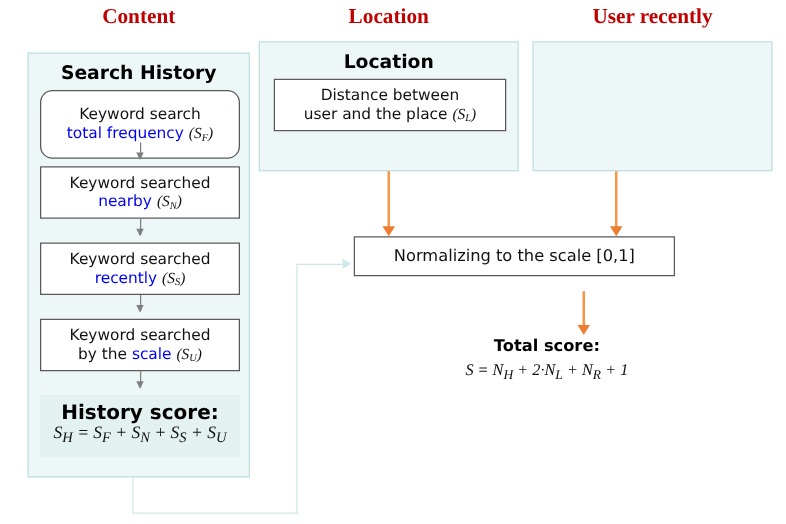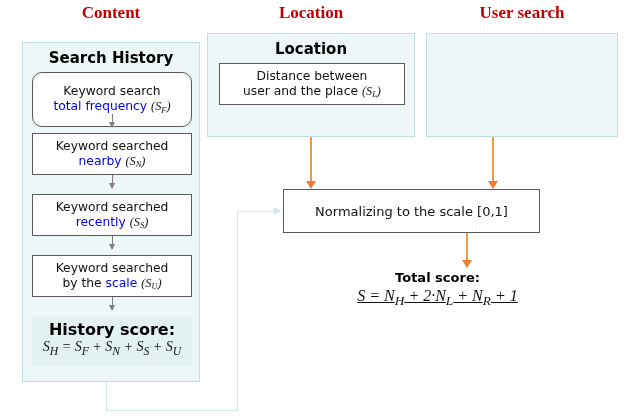--- a/index.html
+++ b/index.html
@@ -133,21 +133,21 @@
     line-height: 18px;
     white-space: nowrap;
   }
 
   
   #box-normalize {
     position: absolute;
     left: 283px;
     top: 189px;
     width: 257px;
-    height: 44px;
+    height: 32px;
     background: #ffffff;
     border: 1px solid #595959;
     box-sizing: border-box;
     display: flex;
     align-items: center;
     justify-content: center;
     font-size: 13px;
     color: #111111;
   }
 
@@ -161,24 +161,23 @@
   }
   #total-score .lbl {
     font-weight: bold;
     font-size: 13px;
     color: #000;
     line-height: 17px;
   }
   #total-score .eq {
     font-family: "Liberation Serif", "DejaVu Serif", serif;
     font-style: italic;
-    font-size: 16px;
+    font-size: 13px;
     line-height: 19px;
     white-space: nowrap;
-    text-decoration: underline;
   }
 
   
   .gray-arrow {
     position: absolute;
     width: 1px;
     background: #7f7f7f;
   }
   .gray-arrow::after {
     content: "";
@@ -234,21 +233,21 @@
     border-left: 7px solid #cfe7ea;
   }
 </style>
 </head>
 <body>
 
 <div class="canvas">
 
   <div class="col-header" id="hdr-content">Content</div>
   <div class="col-header" id="hdr-location">Location</div>
-  <div class="col-header" id="hdr-usernet">User search</div>
+  <div class="col-header" id="hdr-usernet">User recently</div>
 
   <div class="panel" id="panel-content">
     <div class="panel-title" id="title-content">Search History</div>
 
     <div class="box" id="box-freq">
       <div class="inner">
         <span>Keyword search</span><br>
         <span class="kw-accent">total frequency</span>
         <span class="sym">(<span>S</span><sub>F</sub>)</span>
       </div>

